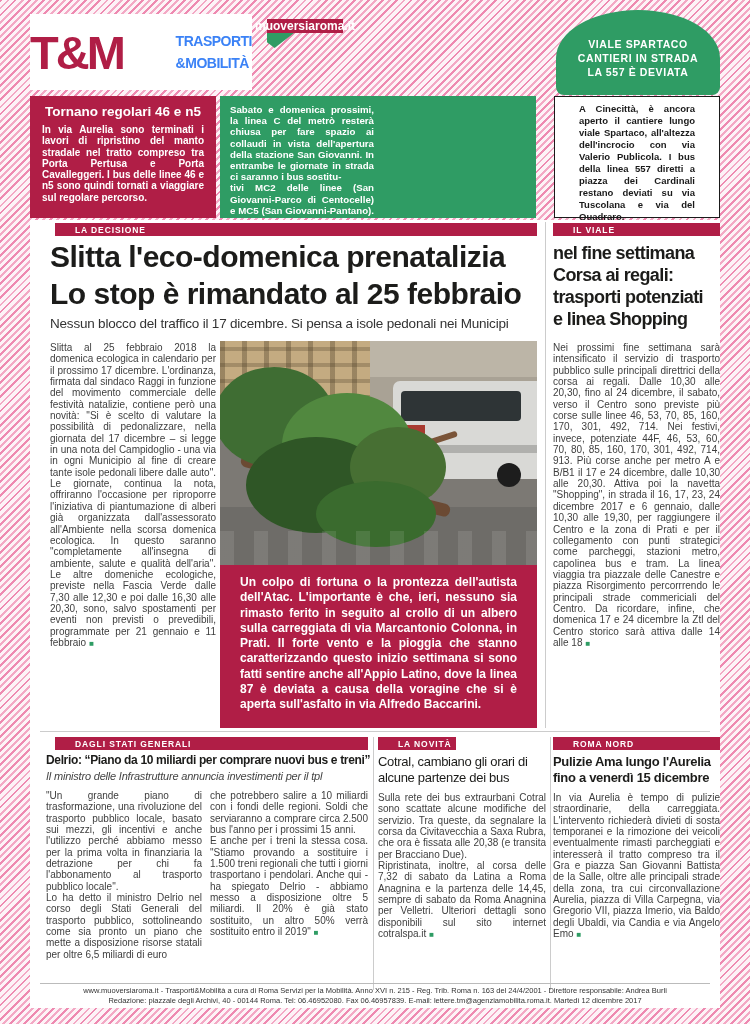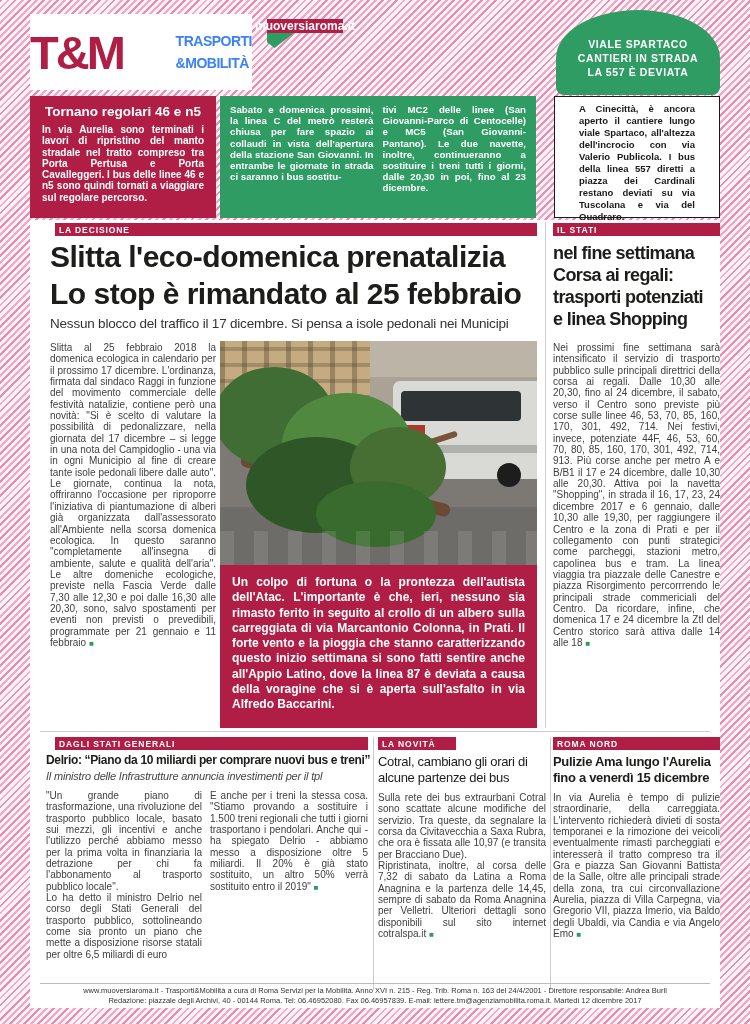--- a/index.html
+++ b/index.html
@@ -19,28 +19,28 @@
   .ribbon-fold{left:267px;top:33px;width:27px;height:15px;background:#2f9c64;clip-path:polygon(0 0,100% 0,28% 100%,0 62%);}
   .notice-box{left:556px;top:10px;width:164px;height:85px;background:#2f9c64;
     border-radius:82px 82px 8px 8px / 48px 48px 8px 8px;color:#fff;text-align:center;}
   .notice-lines{margin-top:27px;font-size:10.5px;font-weight:bold;line-height:14px;letter-spacing:0.6px;}
   
   .box-aurelia{left:30px;top:96px;width:186px;height:122px;background:#b01e46;color:#fff;padding:8px 12px;box-sizing:border-box;}
   .box-aurelia .bt{font-size:13.5px;font-weight:bold;text-align:center;margin-bottom:5px;}
   .box-aurelia .bb{font-size:10px;font-weight:bold;line-height:11.3px;text-align:justify;}
   .box-metroc{left:220px;top:96px;width:316px;height:122px;background:#2f9c64;color:#fff;padding:8px 10px;box-sizing:border-box;}
   .box-metroc .bt{font-size:11px;font-weight:bold;letter-spacing:-0.2px;text-align:center;margin-bottom:6px;white-space:nowrap;}
-  .gcols{display:flex;gap:9px;}
+  .gcols{display:flex;gap:0;flex-direction:column;}
   .gcol{width:144px;font-size:9.7px;font-weight:bold;line-height:11.2px;text-align:justify;}
   .box-cinecitta{left:554px;top:96px;width:166px;height:122px;background:#fff;border:1.5px solid #1a1a1a;
     padding:6px 24px;box-sizing:border-box;color:#1a1a1a;font-size:9.5px;font-weight:bold;line-height:12px;text-align:justify;}
   
   .main-panel{left:30px;top:220px;width:690px;height:788px;background:#fff;}
   .kicker{background:#b01e46;color:#fff;font-size:8.5px;font-weight:bold;letter-spacing:0.9px;
-    display:flex;align-items:center;padding-left:4px;box-sizing:border-box;height:13px;}
+    display:flex;align-items:center;padding-left:20px;box-sizing:border-box;height:13px;}
   .k-main{left:55px;top:223px;width:482px;}
   .k-piano{left:553px;top:223px;width:167px;}
   .headline{left:50px;top:238px;width:496px;color:#1c1c1a;font-size:30px;line-height:37px;font-weight:bold;letter-spacing:-0.5px;}
   .standfirst{left:50px;top:316px;width:496px;color:#333;font-size:13.5px;letter-spacing:-0.2px;}
   .body-col{font-size:10px;line-height:11.35px;color:#3e3e3e;text-align:justify;}
   .body-col p{margin:0;}
   .left-col{left:50px;top:342px;width:166px;height:382px;}
   .endmark{color:#2f9c64;font-size:8px;margin-left:3px;}
   
   .photo{left:220px;top:341px;width:317px;height:224px;overflow:hidden;
@@ -52,21 +52,21 @@
   .ph-bus-win{position:absolute;left:8px;top:10px;width:120px;height:30px;background:#2e3436;border-radius:4px;}
   .ph-bus-door{position:absolute;left:6px;bottom:8px;width:26px;height:46px;background:#a83a30;}
   .ph-bus-stripe{position:absolute;left:36px;bottom:26px;width:110px;height:8px;background:#b0b0ad;}
   .ph-wheel{position:absolute;bottom:-8px;width:24px;height:24px;background:#1d1d1d;border-radius:50%;}
   .ph-trunk{position:absolute;left:18px;top:138px;width:215px;height:13px;background:#6b4a33;transform:rotate(14deg);border-radius:6px;}
   .ph-branch{position:absolute;left:120px;top:108px;width:120px;height:6px;background:#7a5438;transform:rotate(-18deg);border-radius:3px;}
   .fol{position:absolute;border-radius:50%;}
   .ph-wet{position:absolute;left:0;bottom:0;width:100%;height:34px;
     background:repeating-linear-gradient(90deg,rgba(255,255,255,0.10) 0 14px,transparent 14px 34px);}
   .caption{left:220px;top:565px;width:317px;height:163px;background:#b01e46;color:#fff;
-    padding:10px 12px;box-sizing:border-box;font-size:12px;font-weight:bold;line-height:15.3px;text-align:justify;}
+    padding:10px 20px;box-sizing:border-box;font-size:12px;font-weight:bold;line-height:15.3px;text-align:justify;}
   .vrule{width:1px;background:#ccc;}
   .vr-main{left:545px;top:222px;height:506px;}
   .plan-headline{left:553px;top:242px;width:170px;color:#1c1c1a;font-size:18px;line-height:22px;font-weight:bold;letter-spacing:-0.6px;white-space:nowrap;}
   .plan-col{left:553px;top:342px;width:167px;height:382px;}
   
   .hrule{height:1px;background:#ccc;}
   .hr-bottom{left:40px;top:731px;width:670px;}
   .k-delrio{left:55px;top:737px;width:313px;}
   .delrio-headline{left:46px;top:753px;width:326px;color:#1c1c1a;font-size:12px;font-weight:bold;letter-spacing:-0.35px;white-space:nowrap;}
   .delrio-standfirst{left:46px;top:770px;width:326px;color:#444;font-size:11px;font-style:italic;letter-spacing:-0.2px;white-space:nowrap;}
@@ -149,51 +149,52 @@
     <div class="fol" style="left:26px;top:96px;width:140px;height:96px;background:#2f5626;"></div>
     <div class="fol" style="left:130px;top:86px;width:96px;height:80px;background:#476f33;"></div>
     <div class="fol" style="left:96px;top:140px;width:120px;height:66px;background:#3a6b2e;"></div>
     <div class="ph-wet"></div>
   </div>
 
   <div class="abs caption">Un colpo di fortuna o la prontezza dell'autista dell'Atac. L'importante è che, ieri, nessuno sia rimasto ferito in seguito al crollo di un albero sulla carreggiata di via Marcantonio Colonna, in Prati. Il forte vento e la pioggia che stanno caratterizzando questo inizio settimana si sono fatti sentire anche all'Appio Latino, dove la linea 87 è deviata a causa della voragine che si è aperta sull'asfalto in via Alfredo Baccarini.</div>
 
   <div class="abs vrule vr-main"></div>
 
-  <div class="abs kicker k-piano">IL STATI</div>
+  <div class="abs kicker k-piano">IL VIALE</div>
   <div class="abs plan-headline">
     <div>nel fine settimana</div>
     <div>Corsa ai regali:</div>
     <div>trasporti potenziati</div>
     <div>e linea Shopping</div>
   </div>
   <div class="abs body-col plan-col">
     <p><span>Nei prossimi fine settimana sarà intensificato il servizio di trasporto pubblico sulle principali direttrici della corsa ai regali. Dalle 10,30 alle 20,30, fino al 24 dicembre, il sabato, verso il Centro sono previste più corse sulle linee 46, 53, 70, 85, 160, 170, 301, 492, 714. Nei festivi, invece, potenziate 44F, 46, 53, 60, 70, 80, 85, 160, 170, 301, 492, 714, 913. Più corse anche per metro A e B/B1 il 17 e 24 dicembre, dalle 10,30 alle 20,30. Attiva poi la navetta "Shopping", in strada il 16, 17, 23, 24 dicembre 2017 e 6 gennaio, dalle 10,30 alle 19,30, per raggiungere il Centro e la zona di Prati e per il collegamento con punti strategici come parcheggi, stazioni metro, capolinea bus e tram. La linea viaggia tra piazzale delle Canestre e piazza Risorgimento percorrrendo le principali strade commericiali del Centro. Da ricordare, infine, che domenica 17 e 24 dicembre la Ztl del Centro storico sarà attiva dalle 14 alle 18</span><span class="endmark">■</span></p>
   </div>
 
   <div class="abs hrule hr-bottom"></div>
 
   <div class="abs kicker k-delrio">DAGLI STATI GENERALI</div>
   <div class="abs delrio-headline">Delrio: “Piano da 10 miliardi per comprare nuovi bus e treni”</div>
   <div class="abs delrio-standfirst">Il ministro delle Infrastrutture annuncia investimenti per il tpl</div>
   <div class="abs body-col delrio-c1">
     <p>"Un grande piano di trasformazione, una rivoluzione del trasporto pubblico locale, basato sui mezzi, gli incentivi e anche l'utilizzo perché abbiamo messo per la prima volta in finanziaria la detrazione per chi fa l'abbonamento al trasporto pubblico locale".</p>
     <p>Lo ha detto il ministro Delrio nel corso degli Stati Generali del trasporto pubblico, sottolineando come sia pronto un piano che mette a disposizione risorse statali per oltre 6,5 miliardi di euro</p>
   </div>
   <div class="abs body-col delrio-c2">
+    <p>che potrebbero salire a 10 miliardi con i fondi delle regioni. Soldi che serviaranno a comprare circa 2.500 bus l'anno per i prossimi 15 anni.</p>
     <p><span>E anche per i treni la stessa cosa. "Stiamo provando a sostituire i 1.500 treni regionali che tutti i giorni trasportano i pendolari. Anche qui - ha spiegato Delrio - abbiamo messo a disposizione oltre 5 miliardi. Il 20% è già stato sostituito, un altro 50% verrà sostituito entro il 2019"</span><span class="endmark">■</span></p>
   </div>
 
   <div class="abs vrule vr-b1"></div>
   <div class="abs vrule vr-b2"></div>
 
   <div class="abs kicker k-cotral">LA NOVITÀ</div>
   <div class="abs cotral-headline">Cotral, cambiano gli orari di alcune partenze dei bus</div>
   <div class="abs body-col cotral-col">
-    <p>Sulla rete dei bus extraurbani Cotral sono scattate alcune modifiche del servizio. Tra queste, da segnalare la corsa da Civitavecchia a Saxa Rubra, che ora è fissata alle 10,97 (e transita per Bracciano Due).</p>
+    <p>Sulla rete dei bus extraurbani Cotral sono scattate alcune modifiche del servizio. Tra queste, da segnalare la corsa da Civitavecchia a Saxa Rubra, che ora è fissata alle 20,38 (e transita per Bracciano Due).</p>
     <p><span>Ripristinata, inoltre, al corsa delle 7,32 di sabato da Latina a Roma Anagnina e la partenza delle 14,45, sempre di sabato da Roma Anagnina per Velletri. Ulteriori dettagli sono disponibili sul sito internet cotralspa.it</span><span class="endmark">■</span></p>
   </div>
 
   <div class="abs kicker k-ama">ROMA NORD</div>
   <div class="abs ama-headline">
     <div>Pulizie Ama lungo l'Aurelia</div>
     <div>fino a venerdì 15 dicembre</div>
   </div>
   <div class="abs body-col ama-col">
     <p><span>In via Aurelia è tempo di pulizie straordinarie, della carreggiata. L'intervento richiederà divieti di sosta temporanei e la rimozione dei veicoli eventualmente rimasti parcheggiati e interesserà il tratto compreso tra il Gra e piazza San Giovanni Battista de la Salle, oltre alle principali strade della zona, tra cui circonvallazione Aurelia, piazza di Villa Carpegna, via Gregorio VII, piazza Imerio, via Baldo degli Ubaldi, via Candia e via Angelo Emo</span><span class="endmark">■</span></p>

